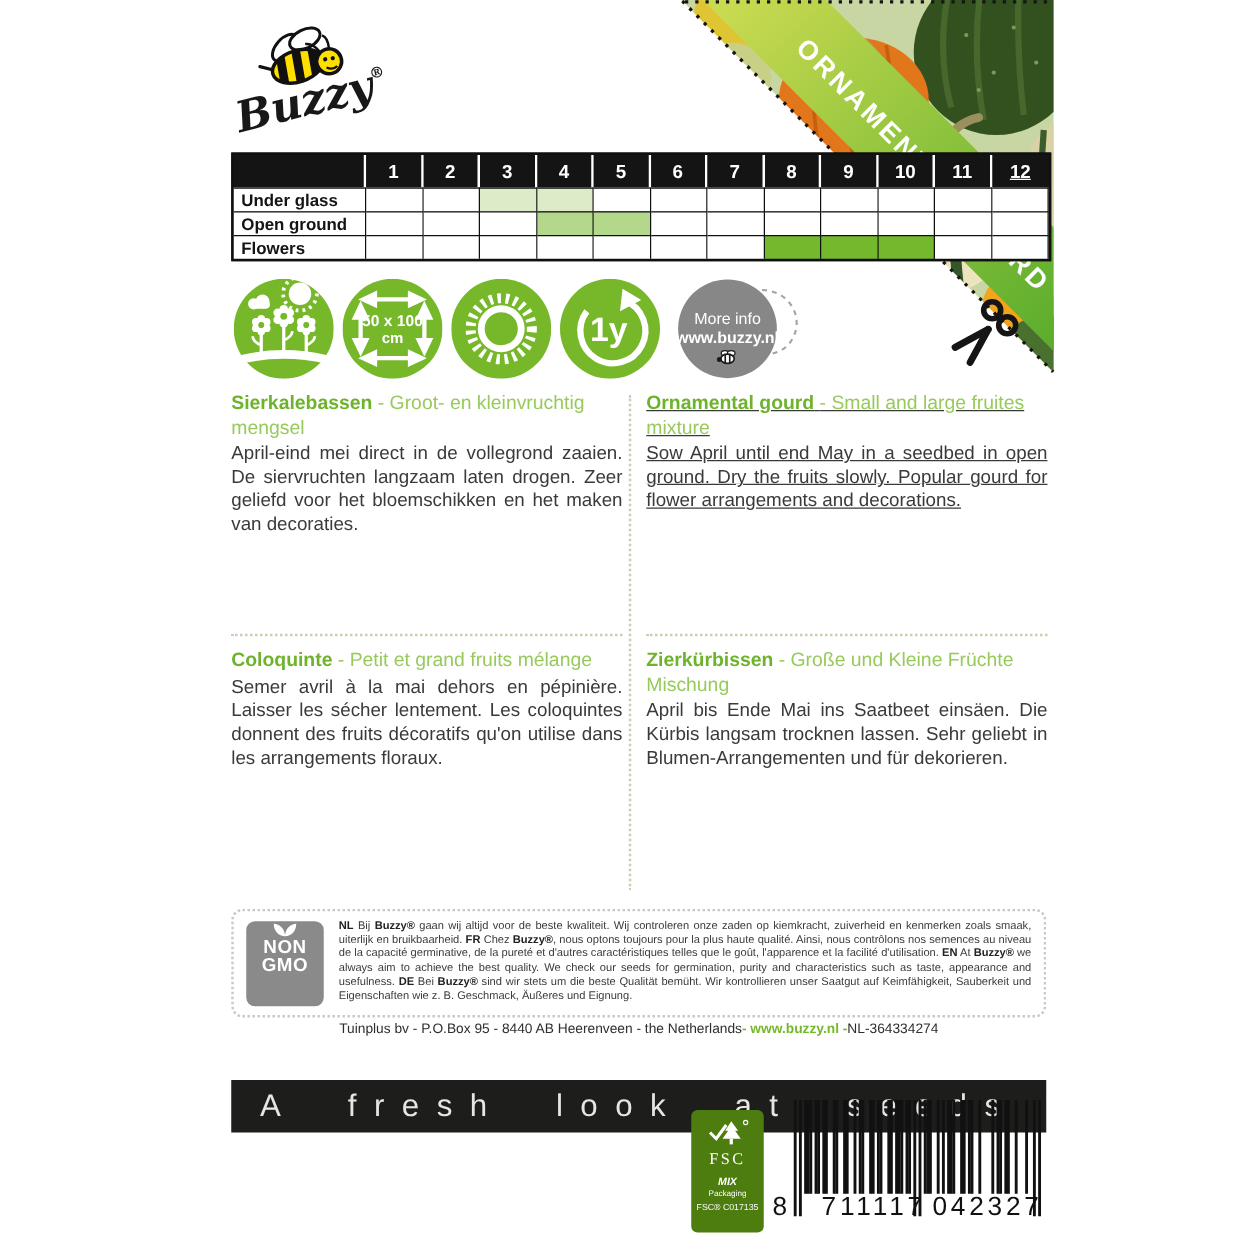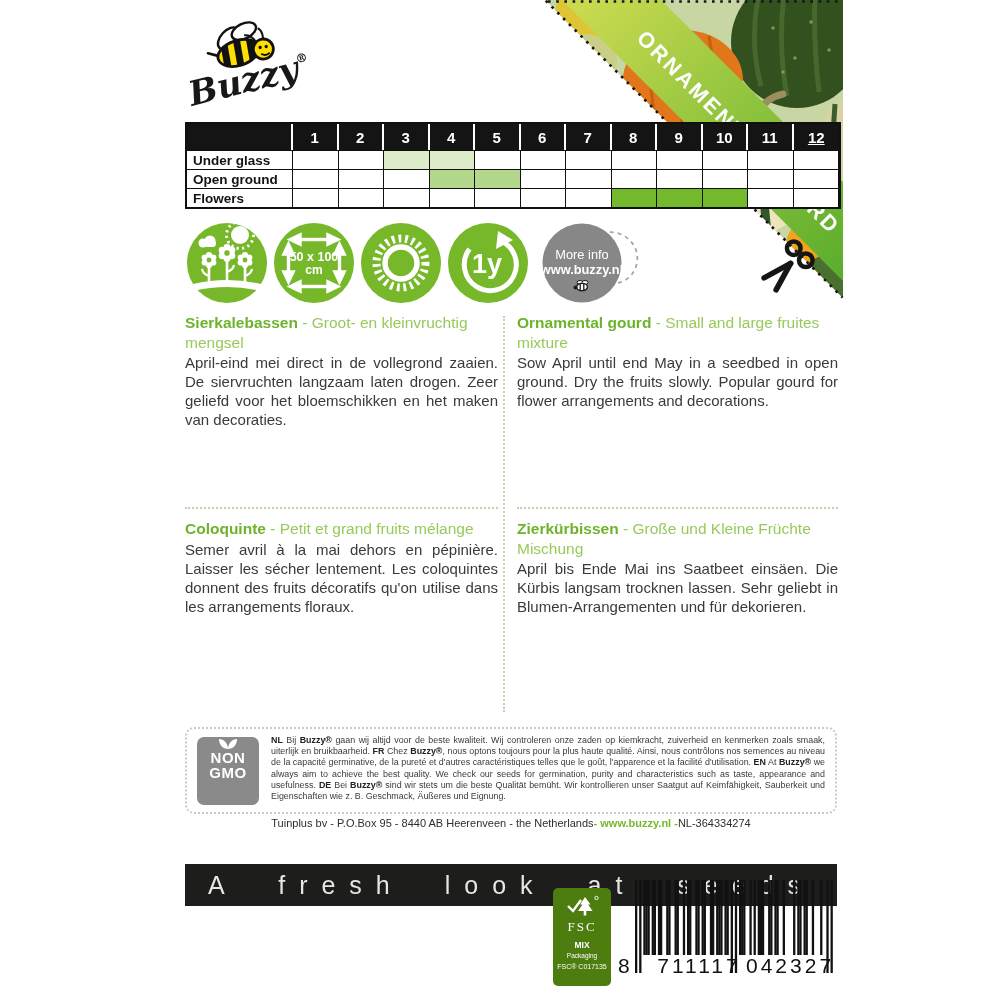--- a/index.html
+++ b/index.html
@@ -46,21 +46,21 @@
   
   .tagline{position:absolute;left:185px;top:836px;width:652px;height:42px;background:#1d1d1b;
            display:flex;align-items:center;justify-content:center;color:#e6e6e6;font-size:25px;
            letter-spacing:14px;word-spacing:20px;white-space:nowrap;margin-top:28px;}
 
   
   .fsc{position:absolute;left:553px;top:888px;width:58px;height:98px;background:#4d7c0f;border-radius:5px;
        color:#fff;text-align:center;box-sizing:border-box;padding-top:5px;}
   .fsc svg{margin:0 auto;}
   .fsc-acr{font-family:"Liberation Serif",serif;font-size:13px;letter-spacing:2px;margin-top:-2px;}
-  .fsc-mix{font-size:8.5px;font-weight:bold;margin-top:5px;}
+  .fsc-mix{font-size:8.5px;font-weight:bold;margin-top:5px;font-style:italic;}
   .fsc-sub{font-size:6.5px;margin-top:2px;}
   .fsc-cert{font-size:7px;margin-top:4px;}
 
   
   .bc{position:absolute;left:618px;top:880px;width:222px;height:100px;}
   .bc-digit{position:absolute;font-size:21px;color:#111;top:73px;line-height:26px;}
   .bc-d0{left:0px;}
   .bc-g1{left:36px;width:90px;text-align:center;letter-spacing:3px;}
   .bc-g2{left:128px;width:84px;text-align:center;letter-spacing:3px;}
 </style>
@@ -295,21 +295,21 @@
       <path d="M-1.8,-3.5 L-1.8,3.5 M1.8,-3.5 L1.8,3.5" stroke="#1a1a1a" stroke-width="1.3"></path>
       <circle cx="-6.5" cy="0.5" r="2" fill="#1a1a1a"></circle>
     </g>
   </svg>
 
   <div class="desc" style="left:185px;top:313px;width:313px;">
     <div class="desc-head"><span class="desc-title">Sierkalebassen</span>
       <span class="desc-sub">- Groot- en kleinvruchtig mengsel</span></div>
     <div>April-eind mei direct in de vollegrond zaaien. De siervruchten langzaam laten drogen. Zeer geliefd voor het bloemschikken en het maken van decoraties.</div>
   </div>
-  <div class="desc" style="left:517px;top:313px;width:321px;">
+  <div class="desc" style="left:517px;top:313px;width:321px;text-decoration:underline;">
     <div class="desc-head"><span class="desc-title">Ornamental gourd</span>
       <span class="desc-sub">- Small and large fruites mixture</span></div>
     <div>Sow April until end May in a seedbed in open ground. Dry the fruits slowly. Popular gourd for flower arrangements and decorations.</div>
   </div>
   <div class="dot-h" style="left:185px;top:507px;width:313px;"></div>
   <div class="dot-h" style="left:517px;top:507px;width:321px;"></div>
   <div class="dot-v" style="left:503px;top:316px;height:396px;"></div>
   <div class="desc" style="left:185px;top:519px;width:313px;">
     <div class="desc-head"><span class="desc-title">Coloquinte</span>
       <span class="desc-sub">- Petit et grand fruits mélange</span></div>

